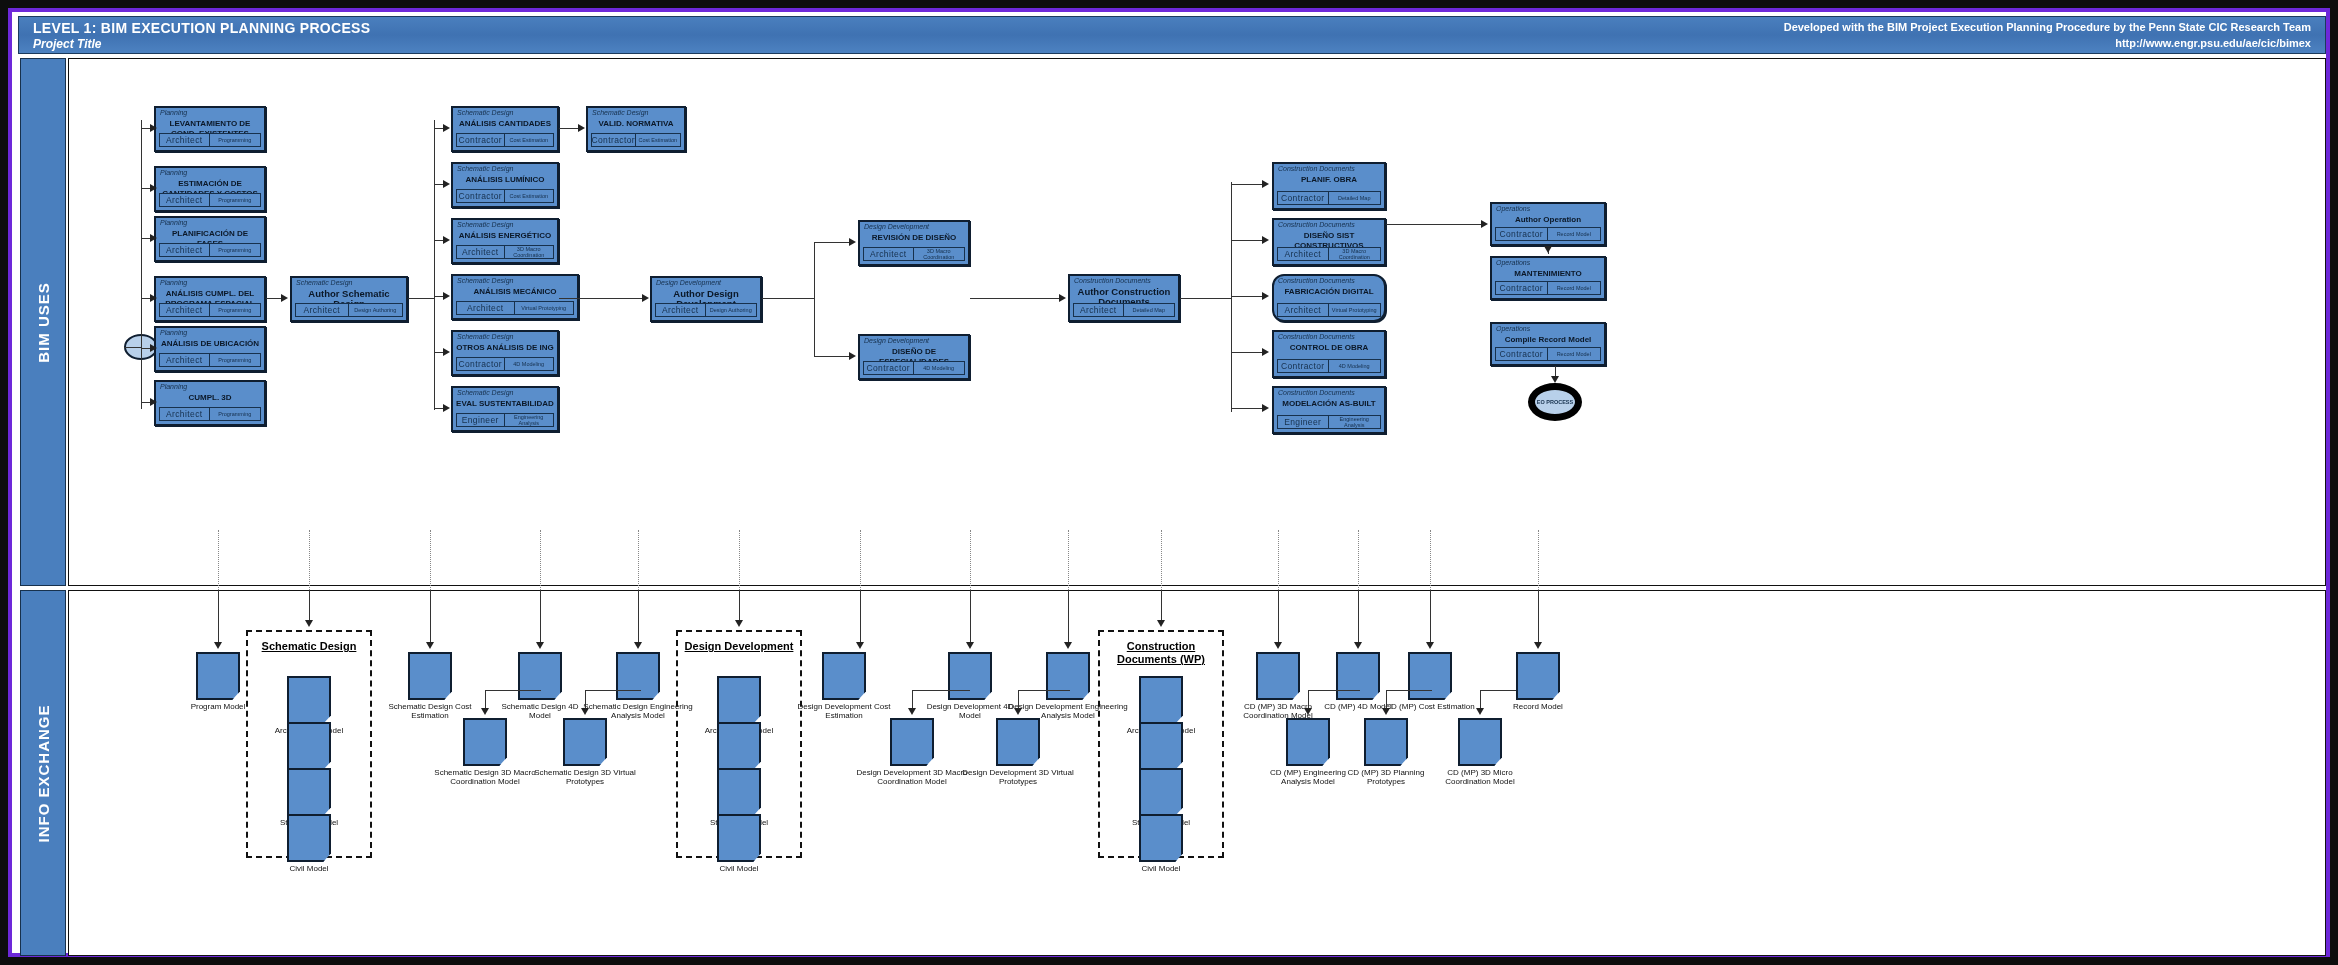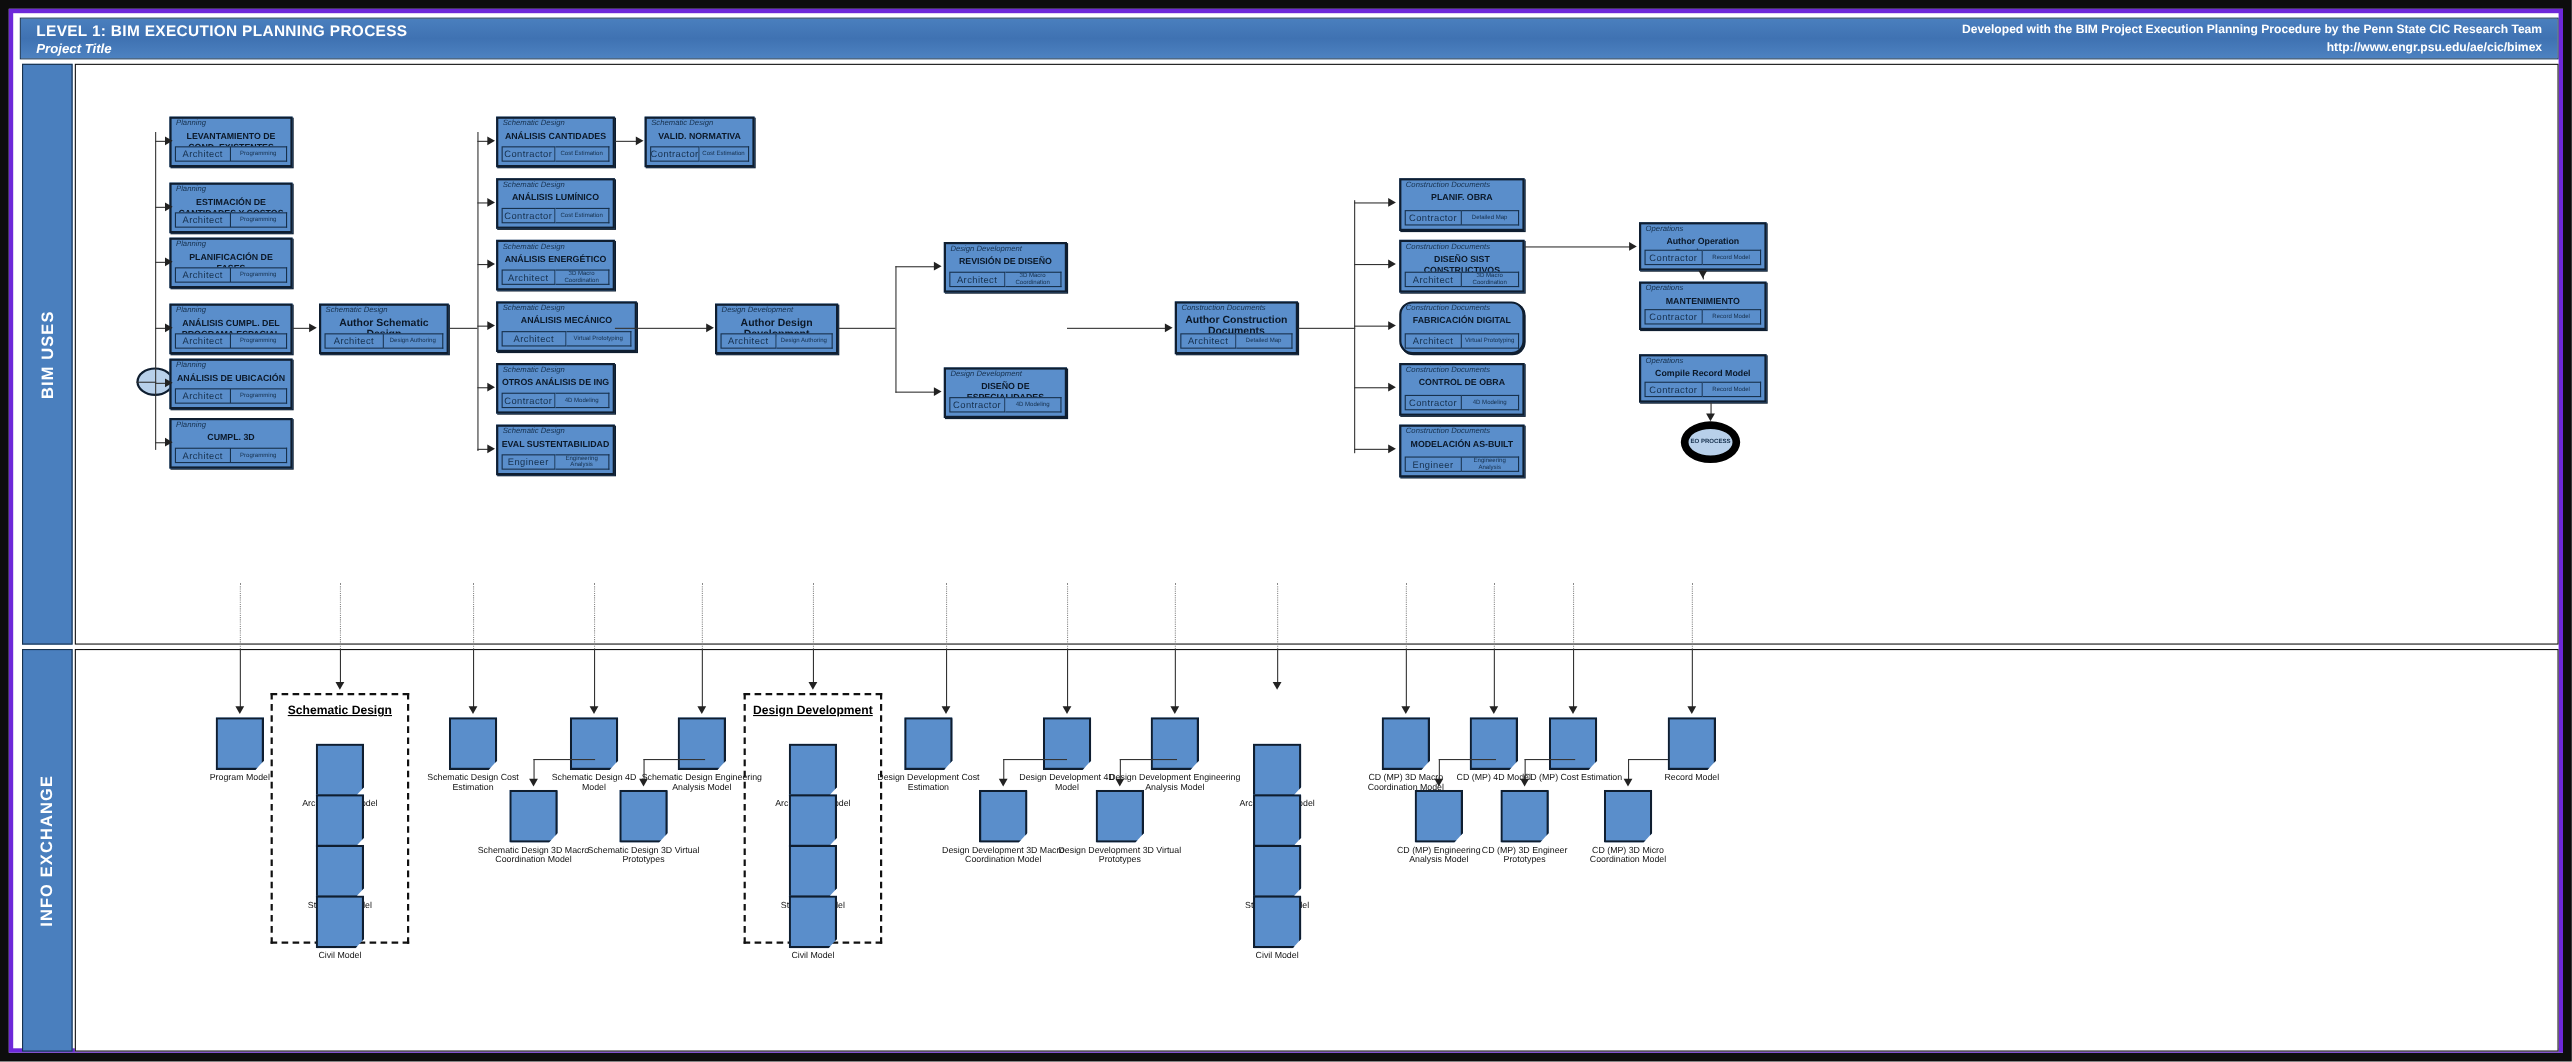--- a/index.html
+++ b/index.html
@@ -533,20 +533,23 @@
       <div class="ln v" style="left: 902px; top: 0px; width: 1px; height: 56px;"></div>
       <div class="arw d" style="left: 898px; top: 52px;"></div>
       <div class="ln v" style="left: 1000px; top: 0px; width: 1px; height: 56px;"></div>
       <div class="arw d" style="left: 996px; top: 52px;"></div>
       <div class="ln v" style="left: 844px; top: 100px; width: 1px; height: 22px;"></div>
       <div class="arw d" style="left: 840px; top: 118px;"></div>
       <div class="ln v" style="left: 950px; top: 100px; width: 1px; height: 22px;"></div>
       <div class="arw d" style="left: 946px; top: 118px;"></div>
       <div class="ln h" style="left: 844px; top: 100px; width: 58px; height: 1px;"></div>
       <div class="ln h" style="left: 950px; top: 100px; width: 52px; height: 1px;"></div>
+      <div class="group-box" style="left: 1030px; top: 40px; width: 126px; height: 228px;">
+        <div class="group-title">Construction Documents (WP)</div>
+      </div>
       <div class="doc" style="left: 1071px; top: 86px;">
         <div class="shape"></div>
         <div class="lbl" style="width: 100px; margin-left: -28px;">Architectural Model</div>
       </div>
       <div class="doc" style="left: 1071px; top: 132px;">
         <div class="shape"></div>
         <div class="lbl" style="width: 100px; margin-left: -28px;">MEP Model</div>
       </div>
       <div class="doc" style="left: 1071px; top: 178px;">
         <div class="shape"></div>
@@ -569,21 +572,21 @@
       <div class="doc" style="left: 1340px; top: 62px;">
         <div class="shape"></div>
         <div class="lbl" style="width: 90px; margin-left: -23px;">CD (MP) Cost Estimation</div>
       </div>
       <div class="doc" style="left: 1218px; top: 128px;">
         <div class="shape"></div>
         <div class="lbl" style="width: 100px; margin-left: -28px;">CD (MP) Engineering Analysis Model</div>
       </div>
       <div class="doc" style="left: 1296px; top: 128px;">
         <div class="shape"></div>
-        <div class="lbl" style="width: 90px; margin-left: -23px;">CD (MP) 3D Engineer Prototypes</div>
+        <div class="lbl" style="width: 90px; margin-left: -23px;">CD (MP) 3D Planning Prototypes</div>
       </div>
       <div class="doc" style="left: 1390px; top: 128px;">
         <div class="shape"></div>
         <div class="lbl" style="width: 110px; margin-left: -33px;">CD (MP) 3D Micro Coordination Model</div>
       </div>
       <div class="ln v" style="left: 1210px; top: 0px; width: 1px; height: 56px;"></div>
       <div class="arw d" style="left: 1206px; top: 52px;"></div>
       <div class="ln v" style="left: 1290px; top: 0px; width: 1px; height: 56px;"></div>
       <div class="arw d" style="left: 1286px; top: 52px;"></div>
       <div class="ln v" style="left: 1362px; top: 0px; width: 1px; height: 56px;"></div>

